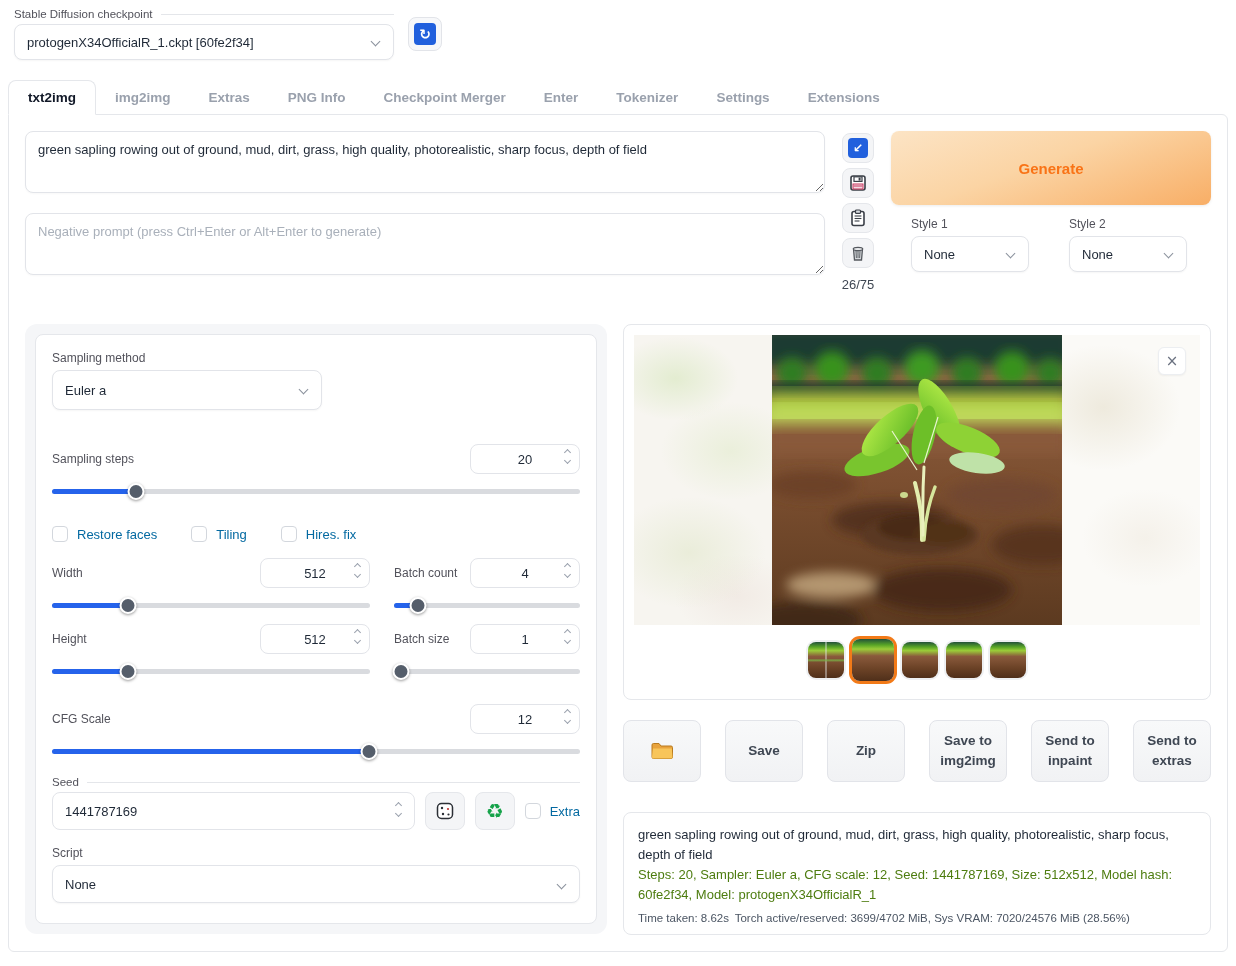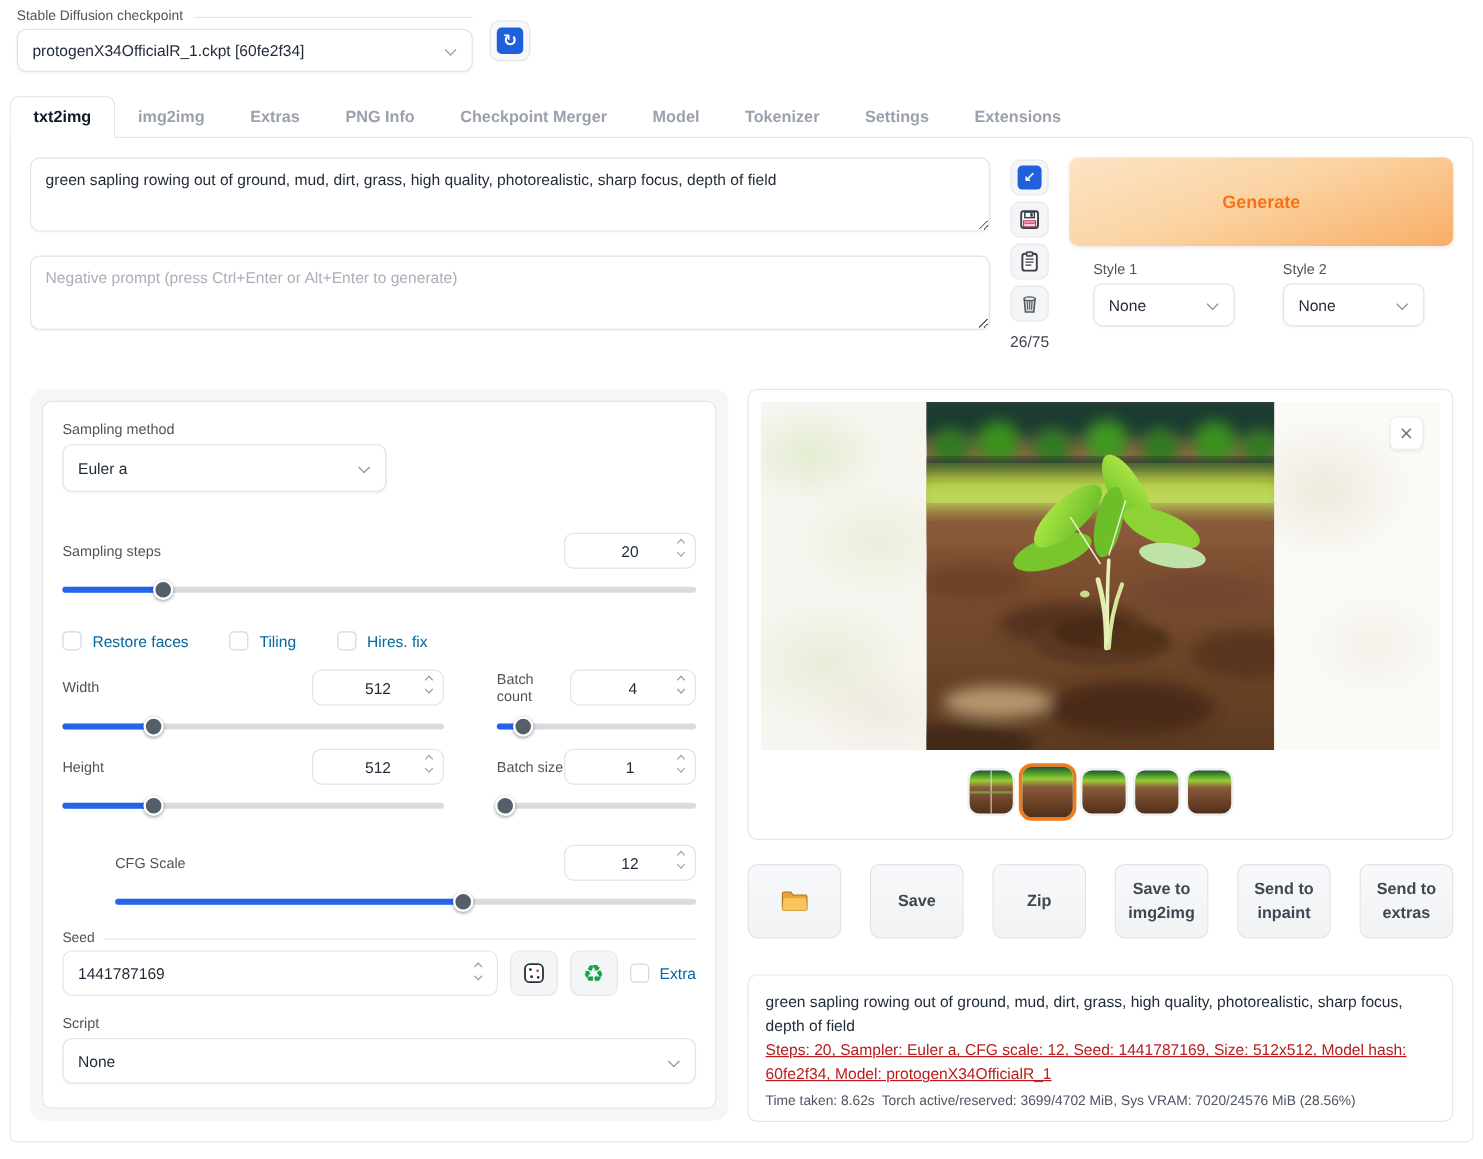--- a/index.html
+++ b/index.html
@@ -72,26 +72,26 @@
   .slider { position:relative; height:18px; display:flex; align-items:center; margin-top:6px; }
   .track { width:100%; height:5px; background:#d9dbdf; border-radius:3px; }
   .fill { position:absolute; left:0; height:5px; background:#2563eb; border-radius:3px; }
   .knob { position:absolute; width:17px; height:17px; border-radius:50%; background:#555e6b;
     border:2px solid #fff; box-shadow:0 1px 3px rgba(0,0,0,.4); transform:translateX(-50%); cursor:pointer; }
 
   .checks-row { display:flex; gap:34px; margin:26px 0 16px 0; align-items:center; }
   .check { display:flex; align-items:center; gap:9px; cursor:pointer; color:#0369a1; }
   .checkbox { width:16px; height:16px; border:1.5px solid #d3d7dd; border-radius:4px; background:#fff; }
 
-  .dims-grid { display:flex; gap:44px; }
+  .dims-grid { display:flex; gap:24px; }
   .dims-left { width:318px; }
   .dims-right { flex:1; }
   .dim-block { margin-bottom:10px; }
 
-  .cfg-block { margin-top:14px;margin-left:44px; }
+  .cfg-block { margin-top:14px; }
 
   .seed-block { margin-top:16px; }
   .seed-row { display:flex; align-items:center; gap:10px; }
   .seed-input { flex:1; position:relative; height:38px; border:1px solid #e2e4e9; border-radius:8px;
     background:#fff; display:flex; align-items:center; padding:0 34px 0 12px; color:#1f2937; }
   .seed-btn { width:40px; height:38px; border:1px solid #e5e7eb; border-radius:8px; background:#f4f5f7;
     display:flex; align-items:center; justify-content:center; cursor:pointer; }
   .recycle { color:#16a34a; font-size:20px; font-weight:bold; line-height:1; }
 
   .script-block { margin-top:16px; }
@@ -128,21 +128,21 @@
 
   
   .actions { display:flex; gap:24px; margin-top:20px; }
   .action-btn { flex:1; height:62px; background:linear-gradient(180deg,#f8f9fa,#f1f2f4);
     border:1px solid #e2e4e9; border-radius:8px; color:#3f4753; font-weight:700; font-size:13.5px;
     font-family:"Liberation Sans",sans-serif; cursor:pointer; line-height:1.5; padding:4px; }
 
   
   .info-panel { margin-top:30px; border:1px solid #e5e7eb; border-radius:8px; padding:12px 14px 10px 14px; background:#fff; }
   .info-prompt { color:#1f2937; line-height:1.55; }
-  .info-params { color:#b91c1c; line-height:1.55;text-decoration:underline; }
+  .info-params { color:#4d7c0f; line-height:1.55; }
   .info-perf { color:#4b5563; font-size:11.5px; margin-top:6px; }
 
   svg { display:block; }
 </style>
 </head>
 <body>
 
 <div class="ckpt-bar">
   <div class="ckpt-wrap">
     <div class="legend">Stable Diffusion checkpoint</div>
@@ -155,21 +155,21 @@
     <span class="blue-square glyph">↻</span>
   </div>
 </div>
 
 <div class="tabs">
   <div class="tab active">txt2img</div>
   <div class="tab">img2img</div>
   <div class="tab">Extras</div>
   <div class="tab">PNG Info</div>
   <div class="tab">Checkpoint Merger</div>
-  <div class="tab">Model</div>
+  <div class="tab">Enter</div>
   <div class="tab">Tokenizer</div>
   <div class="tab">Settings</div>
   <div class="tab">Extensions</div>
 </div>
 
 <div class="main">
 
   <div class="prompt-row">
     <div class="prompt-col">
       <textarea style="">green sapling rowing out of ground, mud, dirt, grass, high quality, photorealistic, sharp focus, depth of field</textarea>

